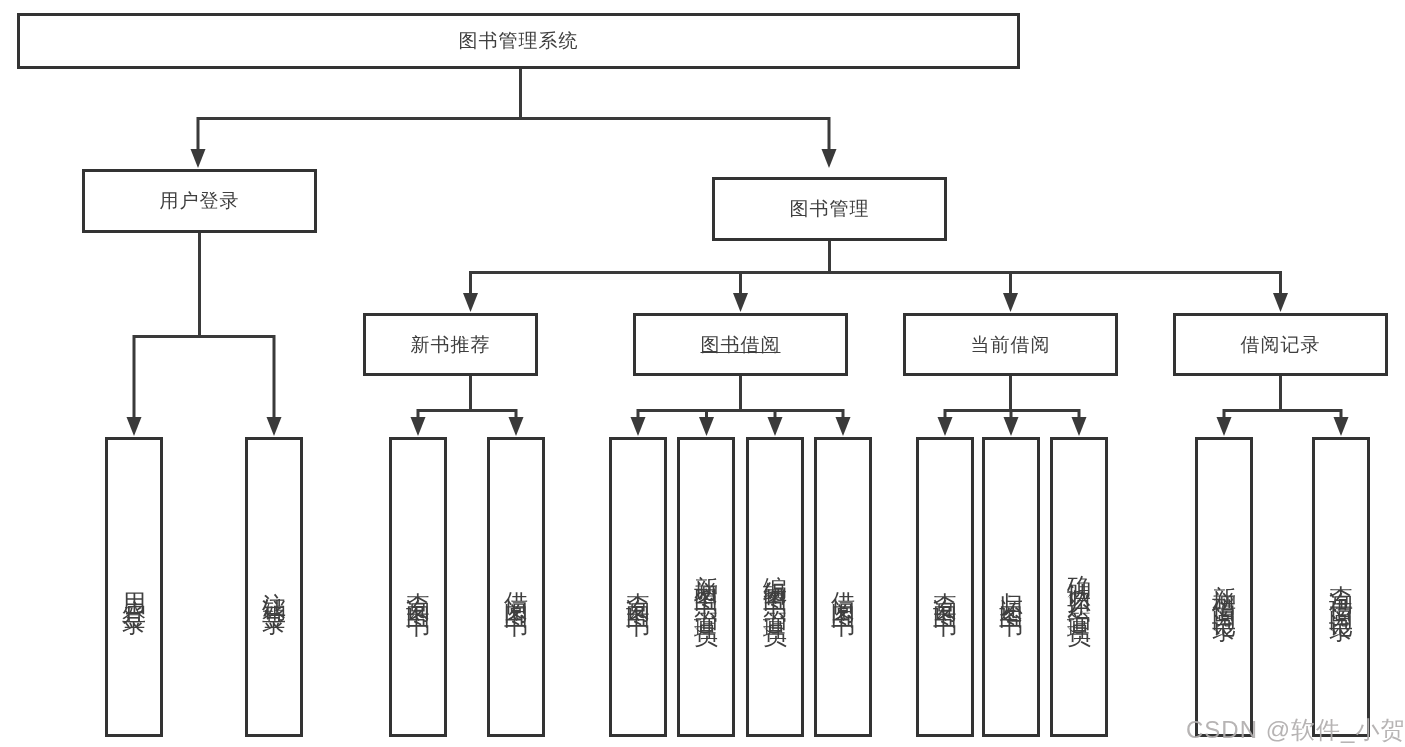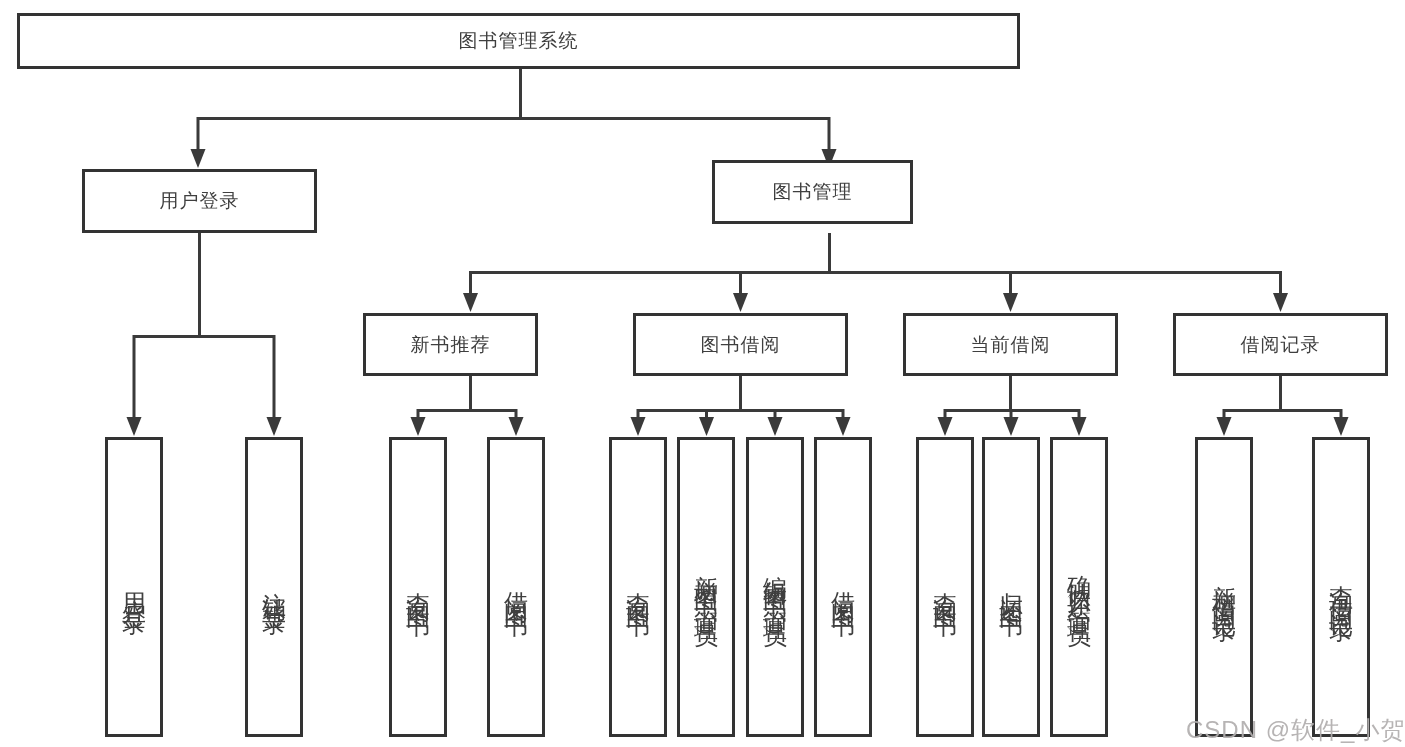--- a/index.html
+++ b/index.html
@@ -103,24 +103,24 @@
       <polygon class="arrow" points="1003.5,417 1018.5,417 1011,436"></polygon>
       <polygon class="arrow" points="1071.5,417 1086.5,417 1079,436"></polygon>
       <polygon class="arrow" points="1216.5,417 1231.5,417 1224,436"></polygon>
       <polygon class="arrow" points="1333.5,417 1348.5,417 1341,436"></polygon>
     </g>
   </svg>
 
   <div class="node h-node" style="left:17px;top:13px;width:1003px;height:56px;">图书管理系统</div>
 
   <div class="node h-node" style="left:82px;top:169px;width:235px;height:64px;">用户登录</div>
-  <div class="node h-node" style="left:712px;top:160px;width:201px;height:64px;">图书管理</div>
+  <div class="node h-node" style="left:712px;top:177px;width:235px;height:64px;">图书管理</div>
 
   <div class="node h-node" style="left:363px;top:313px;width:175px;height:63px;">新书推荐</div>
-  <div class="node h-node" style="left:633px;top:313px;width:215px;height:63px;">图书借阅</div>
+  <div class="node h-node" style="left:633px;top:313px;width:215px;height:63px;text-decoration:underline;">图书借阅</div>
   <div class="node h-node" style="left:903px;top:313px;width:215px;height:63px;">当前借阅</div>
   <div class="node h-node" style="left:1173px;top:313px;width:215px;height:63px;">借阅记录</div>
 
   <div class="node v-node" style="left:105px;top:437px;width:58px;height:300px;">用户登录</div>
   <div class="node v-node" style="left:245px;top:437px;width:58px;height:300px;">注销登录</div>
 
   <div class="node v-node" style="left:389px;top:437px;width:58px;height:300px;">查询图书</div>
   <div class="node v-node" style="left:487px;top:437px;width:58px;height:300px;">借阅图书</div>
 
   <div class="node v-node" style="left:609px;top:437px;width:58px;height:300px;">查询图书</div>

